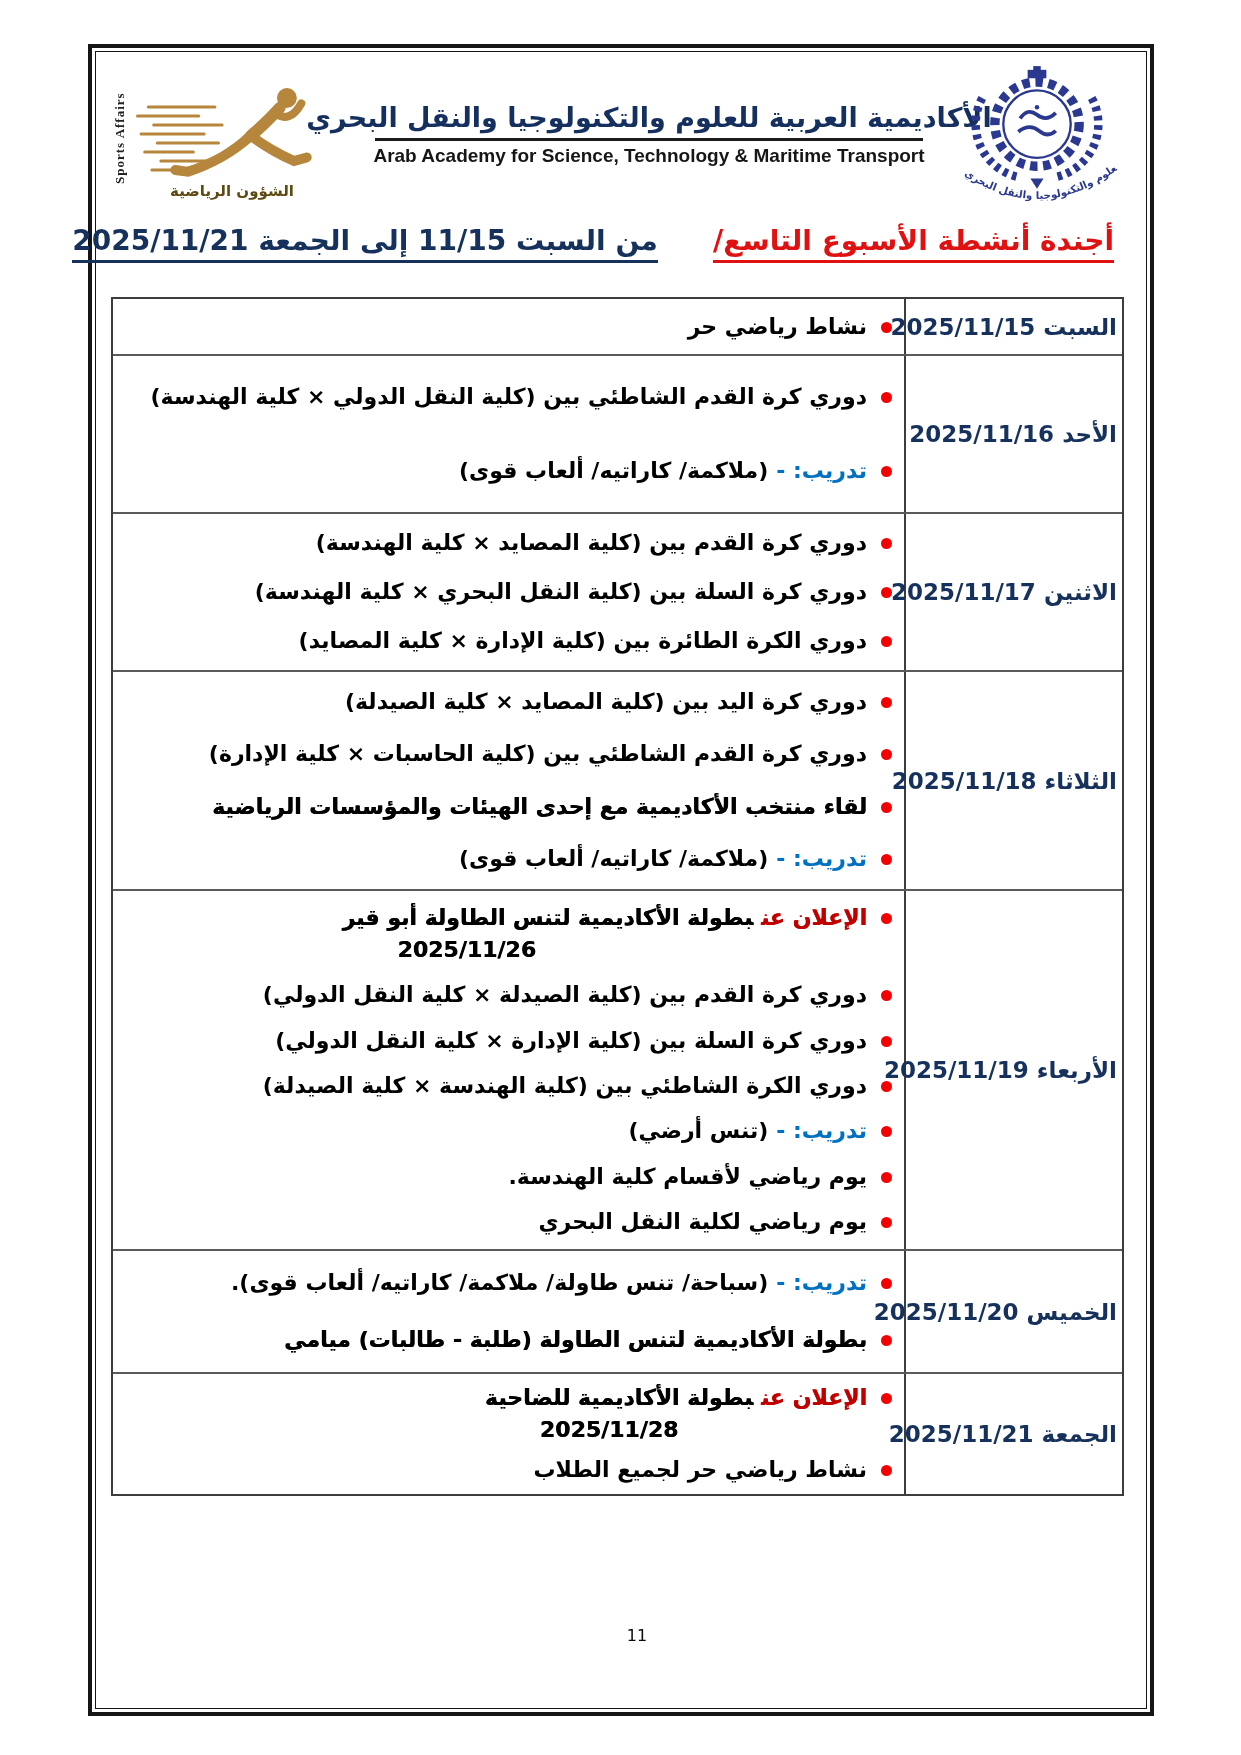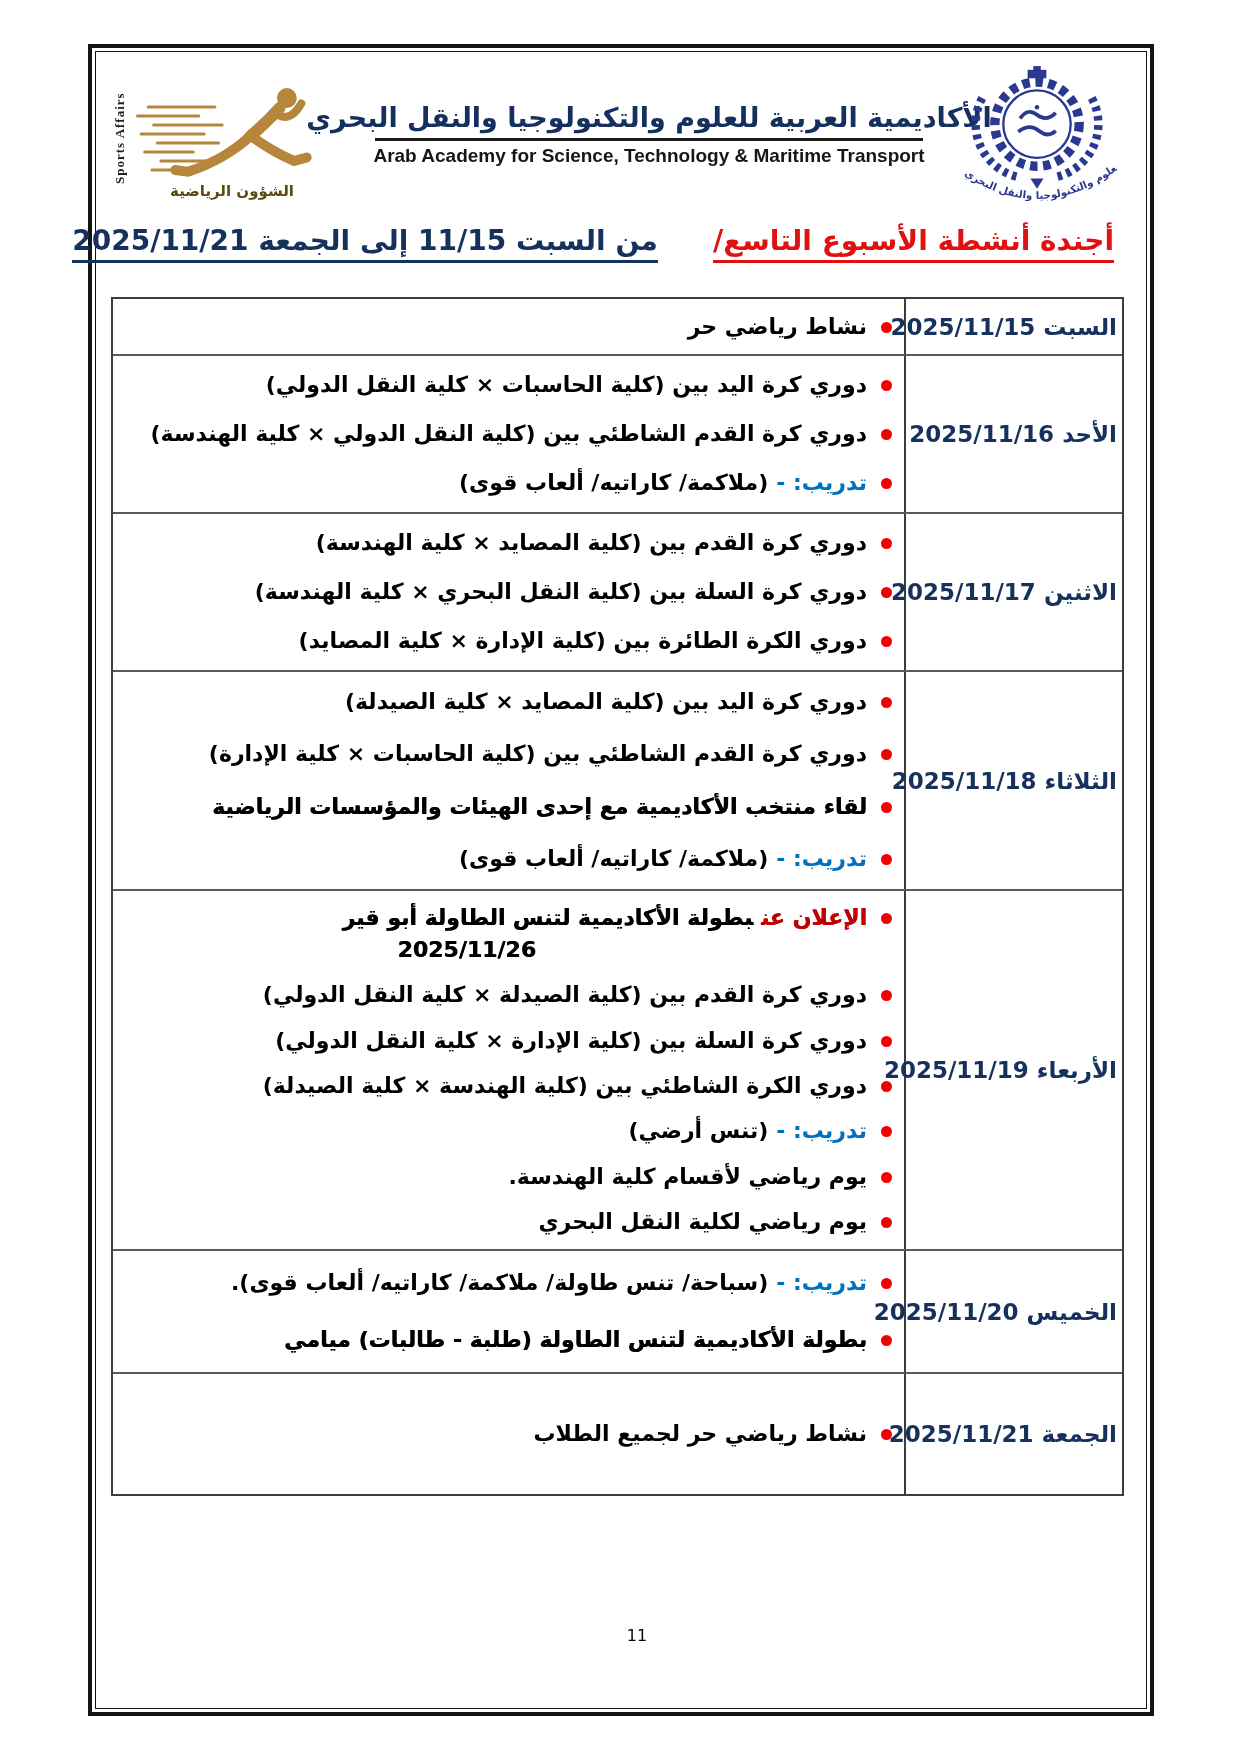--- a/index.html
+++ b/index.html
@@ -134,24 +134,20 @@
         </div>
       </div>
       <div class="trow" style="height: 158px;">
         <div class="cell-day">
           <span>الأحد</span>
           <span class="d-date">2025/11/16</span>
         </div>
         <div class="cell-acts">
           <div class="item">
             <span class="bullet"></span>
-            <div class="itext"><span>دوري كرة اليد بين (كلية الحاسبات × كلية النقل الدولي)</span></div>
-          </div>
-          <div class="item">
-            <span class="bullet"></span>
             <div class="itext"><span>دوري كرة القدم الشاطئي بين (كلية النقل الدولي × كلية الهندسة)</span></div>
           </div>
           <div class="item">
             <span class="bullet"></span>
             <div class="itext"><span class="lead-blue">تدريب: -</span><span>(ملاكمة/ كاراتيه/ ألعاب قوى)</span></div>
           </div>
         </div>
       </div>
       <div class="trow" style="height: 158px;">
         <div class="cell-day">
@@ -250,20 +246,24 @@
         </div>
       </div>
       <div class="trow" style="height: 120px;">
         <div class="cell-day">
           <span>الجمعة</span>
           <span class="d-date">2025/11/21</span>
         </div>
         <div class="cell-acts">
           <div class="item">
             <span class="bullet"></span>
+            <div class="itext xb"><span class="lead-red">الإعلان عن</span><span>بطولة الأكاديمية للضاحية</span><span class="dateline">2025/11/28</span></div>
+          </div>
+          <div class="item">
+            <span class="bullet"></span>
             <div class="itext"><span>نشاط رياضي حر لجميع الطلاب</span></div>
           </div>
         </div>
       </div>
     </div>
 
   <div class="pagenum">11</div>
 </div>
 
 </body></html>

